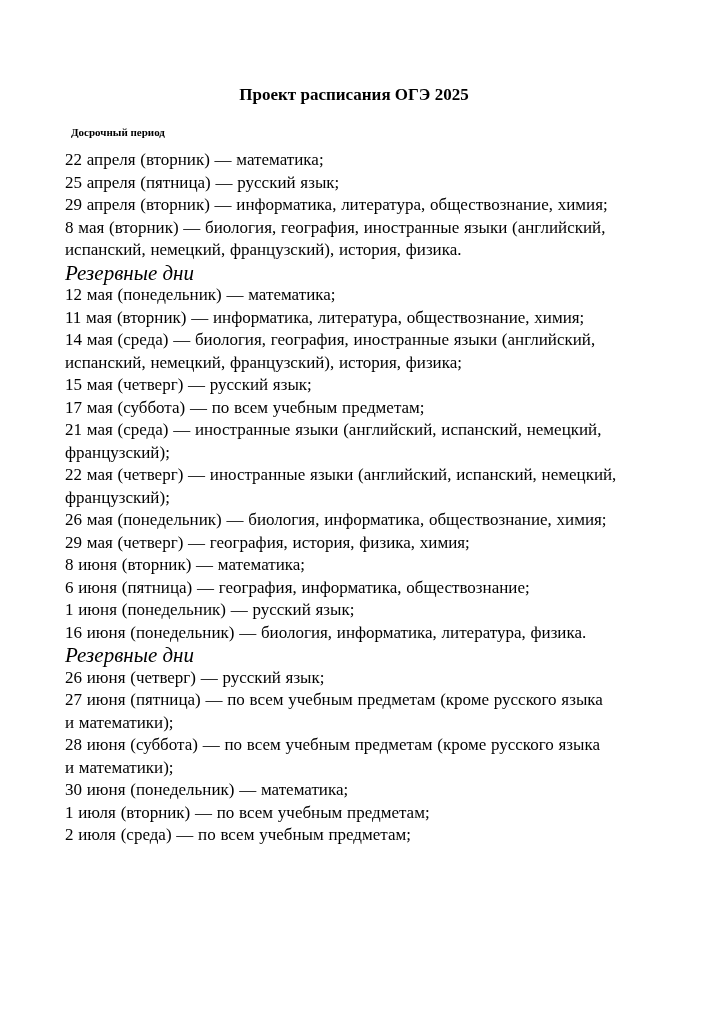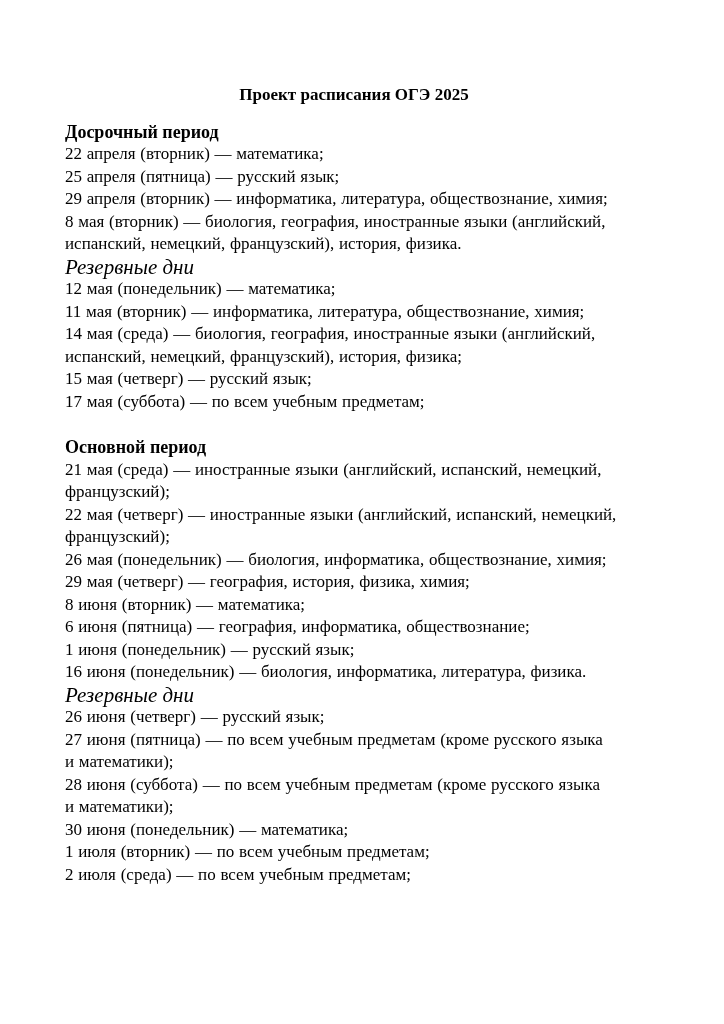--- a/index.html
+++ b/index.html
@@ -27,24 +27,24 @@
     margin-left: 65px;
   }
   .doc-title {
     font-size: 17px;
     line-height: 22.5px;
     font-weight: bold;
     text-align: center;
     margin: 0 0 14px 0;
   }
   .section-heading {
-    font-size: 18px;
+    font-size: 11px;
     line-height: 22.5px;
     font-weight: bold;
-    margin: 0;
+    margin: 6px;
   }
   .section-main-period .section-heading {
     margin-top: 23px;
   }
   .entry {
     font-size: 17px;
     line-height: 22.5px;
     margin: 0;
     word-spacing: 0.5px;
   }
@@ -74,21 +74,20 @@
       <p class="reserve-label">Резервные дни</p>
 
       <p class="entry">12 мая (понедельник) — математика;</p>
       <p class="entry">11 мая (вторник) — информатика, литература, обществознание, химия;</p>
       <p class="entry">14 мая (среда) — биология, география, иностранные языки (английский, испанский, немецкий, французский), история, физика;</p>
       <p class="entry">15 мая (четверг) — русский язык;</p>
       <p class="entry">17 мая (суббота) — по всем учебным предметам;</p>
     </section>
 
     <section class="section-main-period">
-      <h2 class="section-heading">Основной период</h2>
 
       <p class="entry">21 мая (среда) — иностранные языки (английский, испанский, немецкий, французский);</p>
       <p class="entry">22 мая (четверг) — иностранные языки (английский, испанский, немецкий, французский);</p>
       <p class="entry">26 мая (понедельник) — биология, информатика, обществознание, химия;</p>
       <p class="entry">29 мая (четверг) — география, история, физика, химия;</p>
       <p class="entry">8 июня (вторник) — математика;</p>
       <p class="entry">6 июня (пятница) — география, информатика, обществознание;</p>
       <p class="entry">1 июня (понедельник) — русский язык;</p>
       <p class="entry">16 июня (понедельник) — биология, информатика, литература, физика.</p>
 

